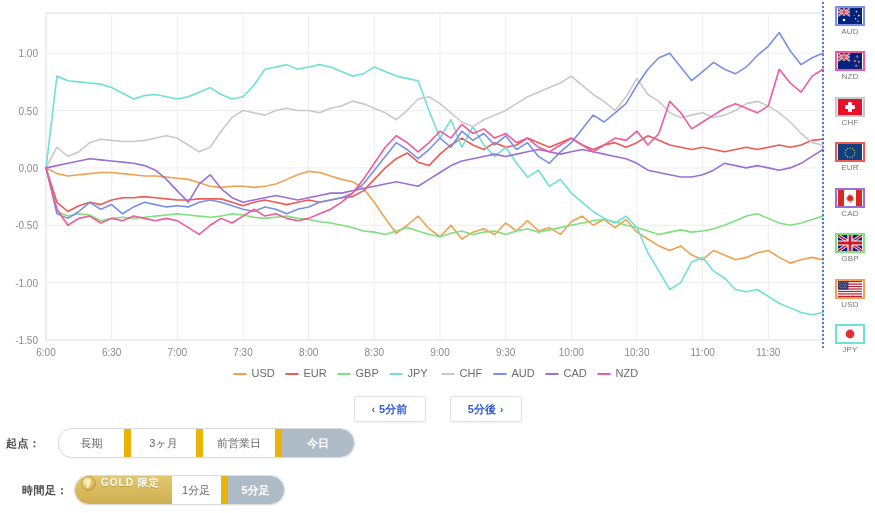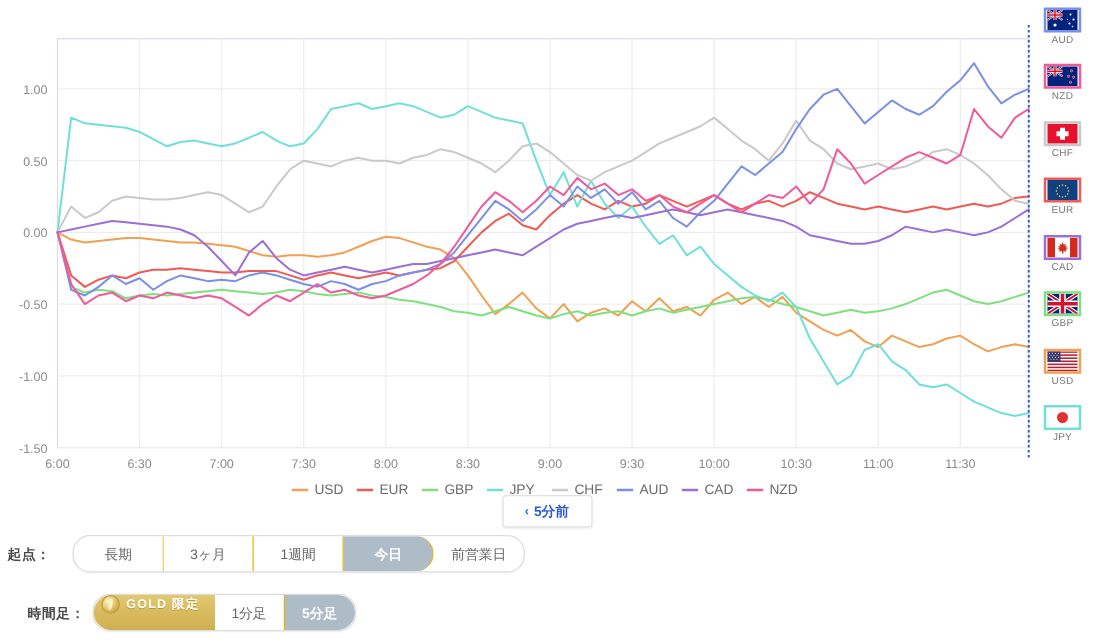--- a/index.html
+++ b/index.html
@@ -12,21 +12,21 @@
     height: 513px;
     font-family: "Liberation Sans", sans-serif;
     color: #5a5a5a;
     overflow: hidden;
     position: relative;
   }
 
   
   .chart-wrap {
     position: absolute;
-    left: 0; top: 18px;
+    left: 0; top: 0;
     width: 702px;
     height: 390px;
   }
   .chart-svg { display: block; }
 
   
   .flag-rail {
     position: absolute;
     left: 828px;
     top: 6px;
@@ -121,21 +121,21 @@
     box-shadow: 0 1px 1px rgba(0,0,0,0.04);
   }
   .seg-item {
     min-width: 72px;
     padding: 0 14px;
     display: flex;
     align-items: center;
     justify-content: center;
     font-size: 11px;
     color: #666;
-    border-right: 1px solid #eab308;
+    border-right: 7px solid #eab308;
     cursor: pointer;
     box-sizing: border-box;
     white-space: nowrap;
   }
   .seg-item:last-child { border-right: none; }
   .seg-item.active {
     background: #aebcc7;
     color: #ffffff;
     font-weight: bold;
   }
@@ -388,30 +388,33 @@
       </div>
       <div class="flag-cap">JPY</div>
     </div>
   </div>
 
 <div class="nav-row">
   <div class="nav-btn">
     <span class="chev">‹</span>
     <span>5分前</span>
   </div>
+  <div class="nav-btn">
+    <span>5分後</span>
+    <span class="chev">›</span>
+  </div>
 </div>
 
 <div class="opt-row row1">
   <div class="opt-label">起点：</div>
   <div class="seg" id="origin-seg">
       <div class="seg-item first">長期</div>
       <div class="seg-item">3ヶ月</div>
-      <div class="seg-item">1週間</div>
+      <div class="seg-item">前営業日</div>
       <div class="seg-item active last">今日</div>
-      <div class="seg-item">前営業日</div>
     </div>
 </div>
 
 <div class="opt-row row2">
   <div class="opt-label">時間足：</div>
   <div class="seg" id="tf-seg">
     <div class="gold-badge">
       <span class="gold-coin"></span>
       <span class="gold-text">GOLD 限定</span>
     </div>

